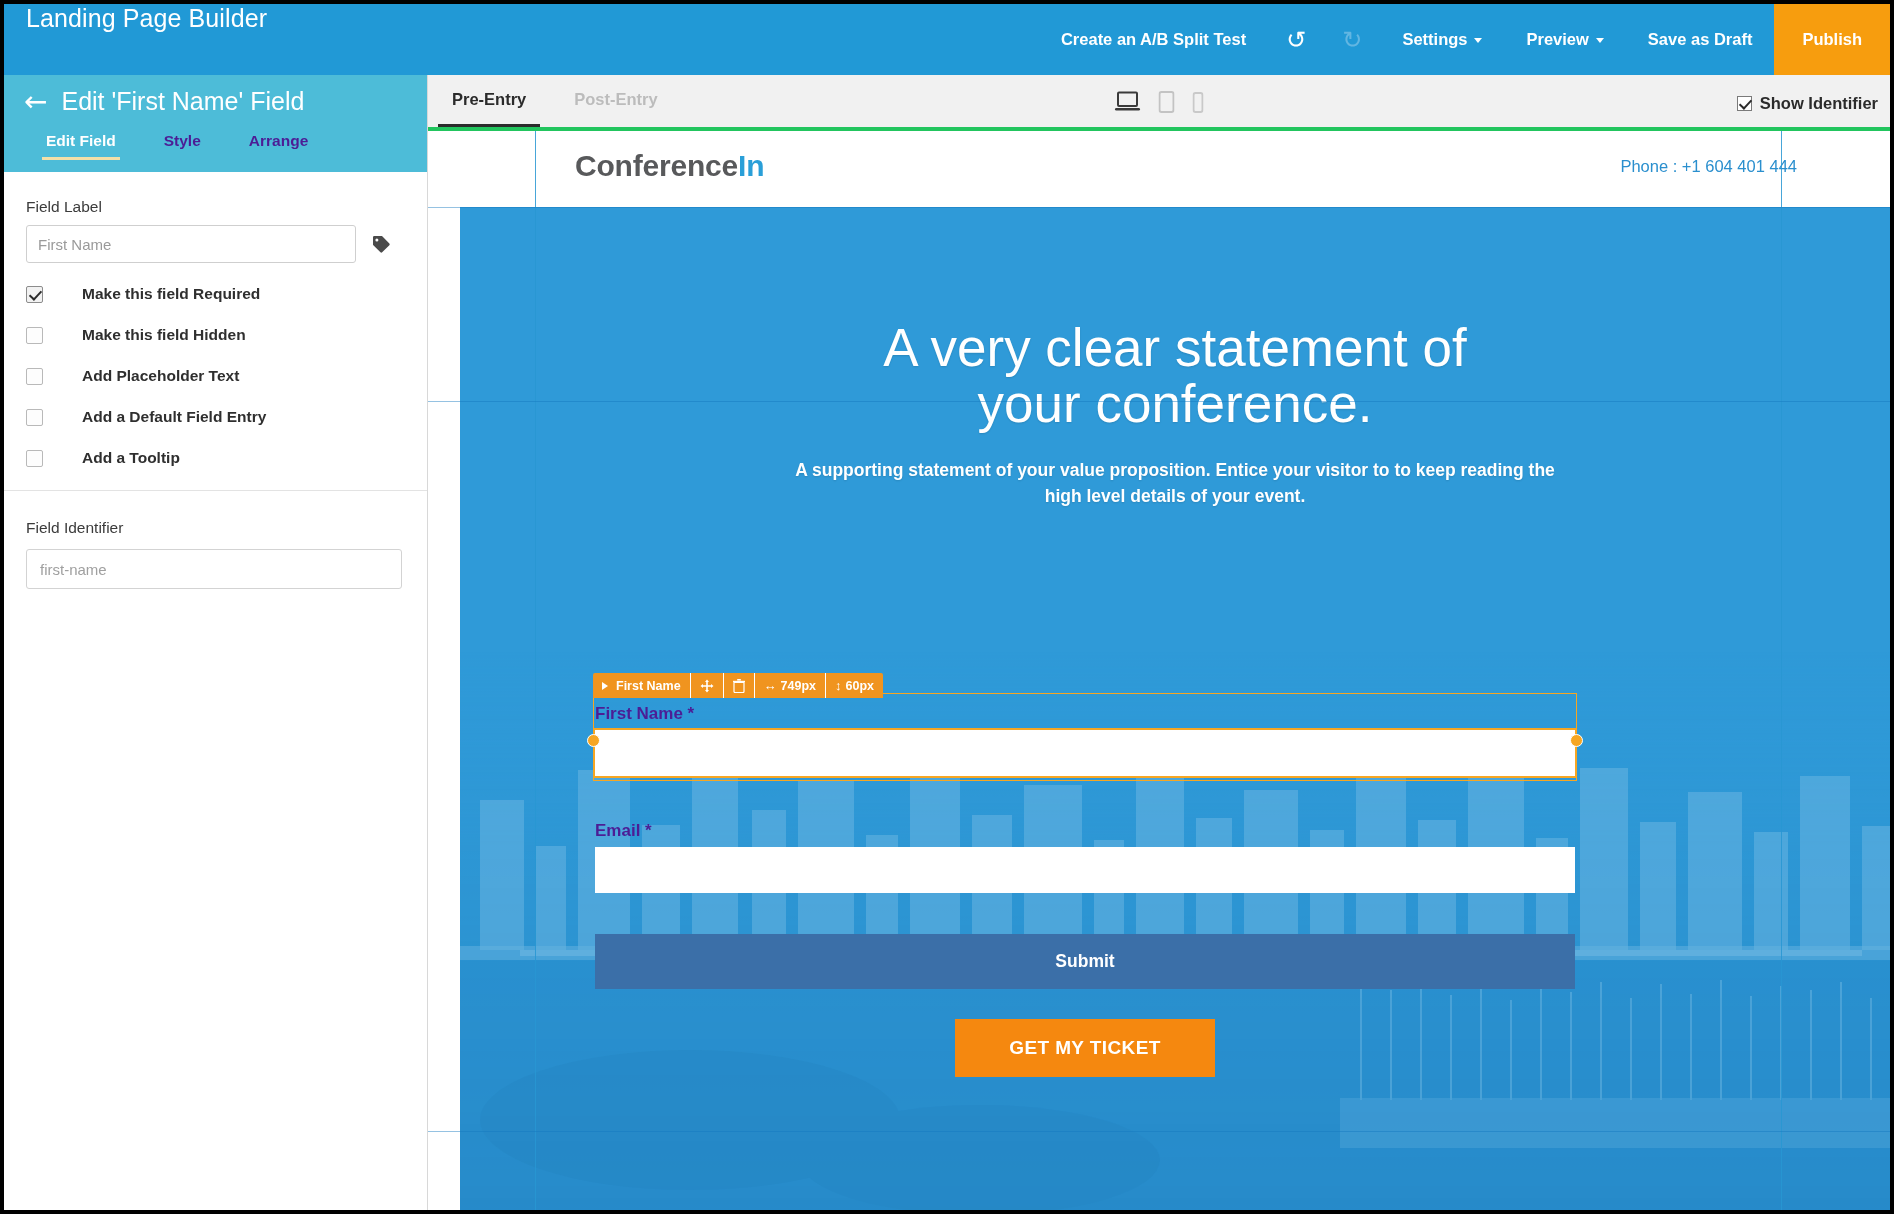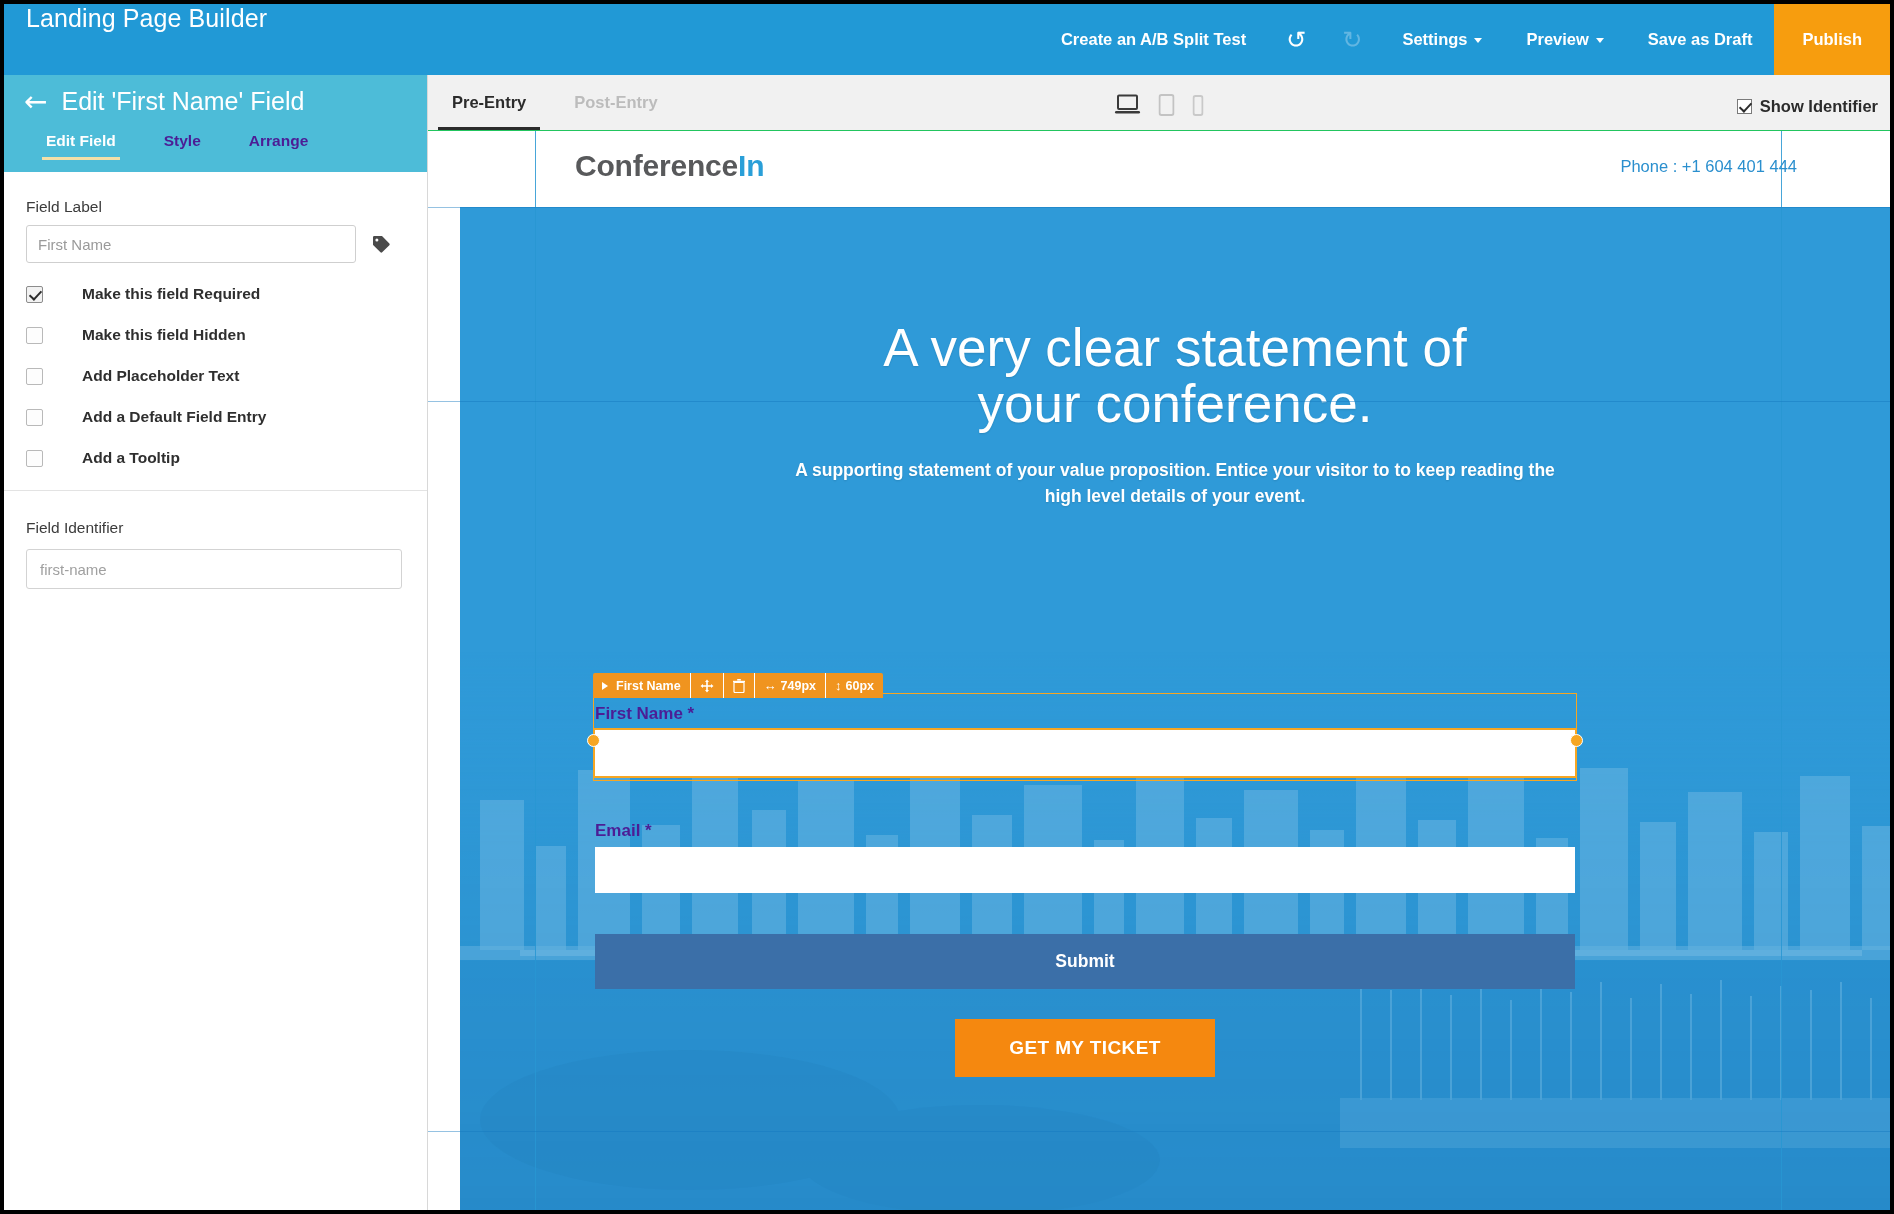--- a/index.html
+++ b/index.html
@@ -220,21 +220,21 @@
     position: absolute;
     top: 71px; left: 424px;
     width: 1462px; height: 1135px;
     background: #fff;
     overflow: hidden;
   }
   .ctoolbar {
     position: relative;
     height: 56px;
     background: #f1f1f1;
-    border-bottom: 1px solid #22c55e;
+    border-bottom: 4px solid #22c55e;
     display: flex; align-items: flex-end;
   }
   .ct-tabs { display: flex; height: 56px; align-items: center; }
   .ct-tab {
     font-size: 16.5px;
     font-weight: 600;
     color: #bcbcbc;
     padding: 0 24px;
     height: 56px;
     line-height: 56px;

